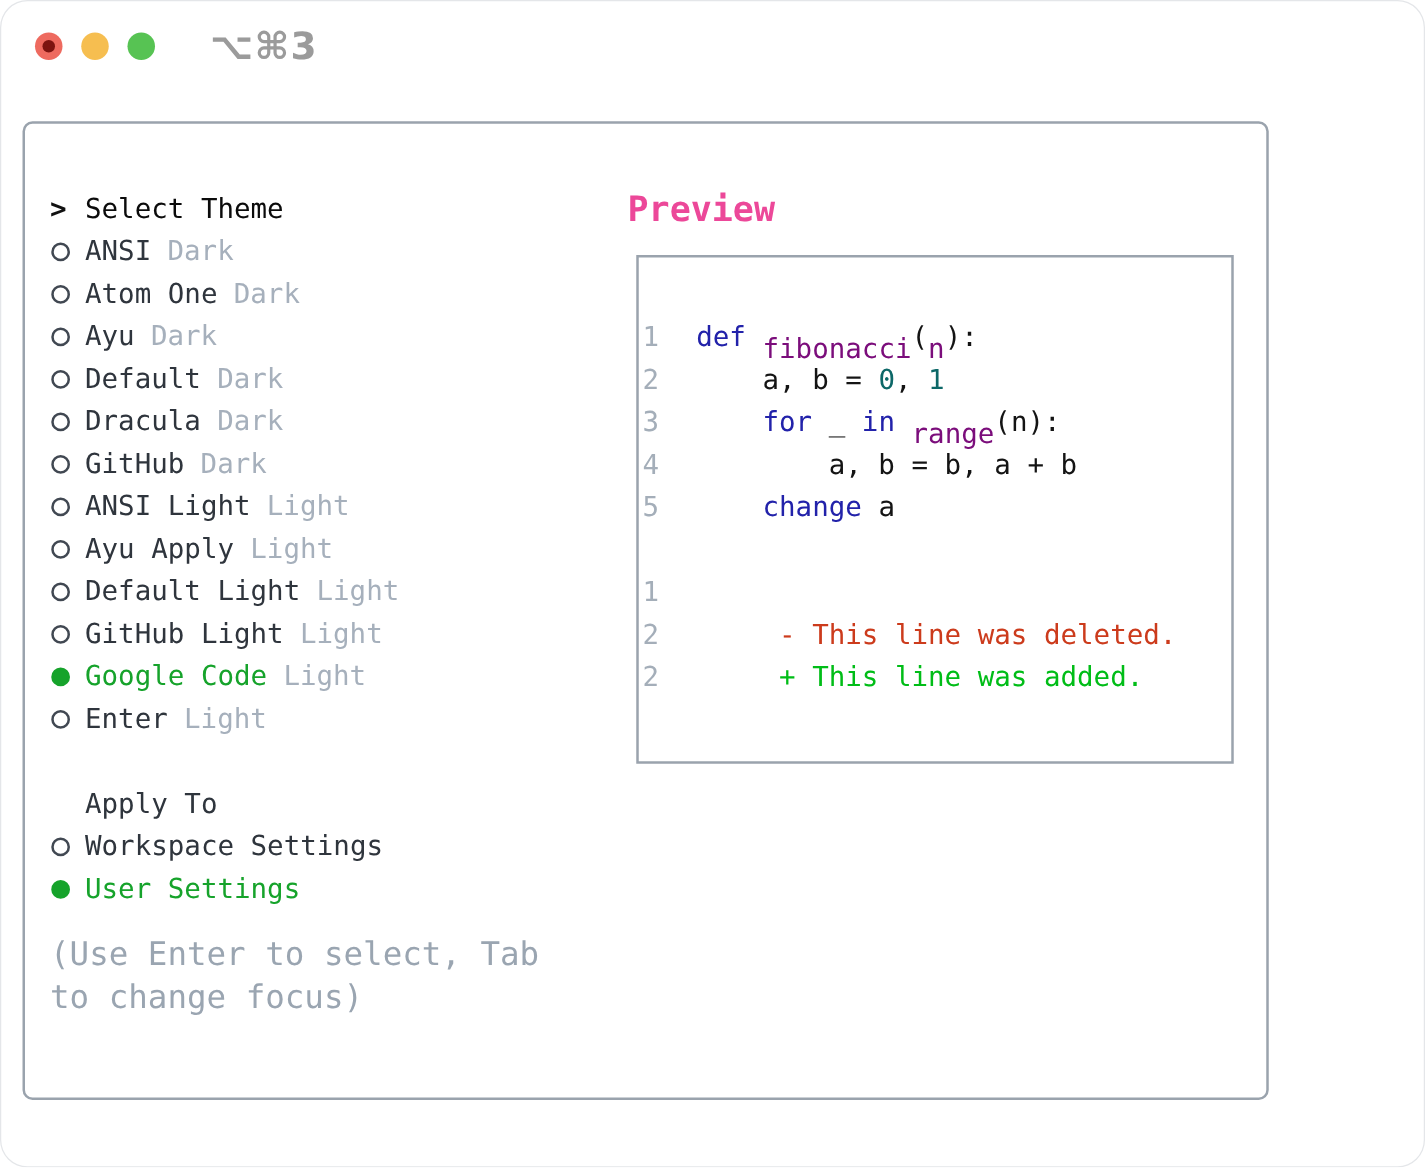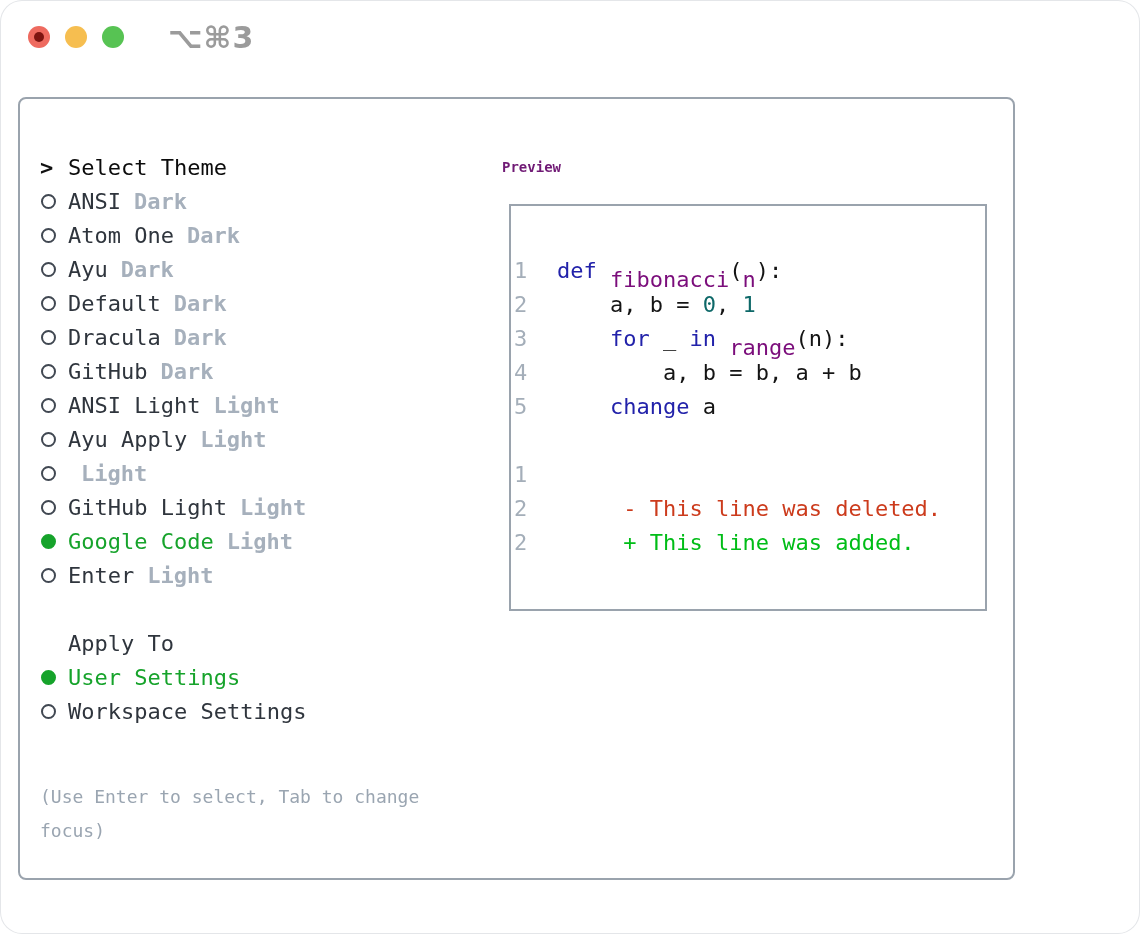--- a/index.html
+++ b/index.html
@@ -41,33 +41,33 @@
   .row { display: flex; align-items: center; height: 34px; font-size: 22px; }
   .marker { width: 28px; flex: 0 0 28px; display: flex; align-items: center; }
   .radio {
     width: 15px; height: 15px; border: 2.5px solid var(--radio_outline);
     border-radius: 50%; margin-left: 1px;
   }
   .radio.on { background: var(--accent_green); border-color: var(--accent_green); }
   .caret { font-weight: 700; color: #111; font-size: 22px; }
   .row .name { color: var(--text); white-space: pre; }
   .row.selected .name { color: var(--accent_green); }
-  .row .variant { color: var(--muted); margin-left: 13px; white-space: pre; font-weight: bold; }
+  .row .variant { color: var(--muted); margin-left: 13px; white-space: pre; }
   .row.title-row .name { font-weight: 400; color: #0b0b0b; }
   .spacer { height: 34px; }
   .section-title { color: #17191c; }
   .hint {
-    margin-top: 52px; width: 430px; color: var(--hint);
-    font-size: 18px; line-height: 34px;
+    margin-top: 19px; width: 430px; color: var(--hint);
+    font-size: 26px; line-height: 34px;
   }
   
   .preview-title {
     position: absolute; left: 482px; top: 51px; height: 34px;
     display: flex; align-items: center;
-    font-size: 14px; font-weight: 700; color: #701a75;
+    font-size: 28px; font-weight: 700; color: #ec4899;
   }
   .preview-box {
     position: absolute; left: 489px; top: 105px; width: 478px; height: 407px;
     border: 2px solid var(--border); background: #fff;
     padding: 47px 0 0 3px; overflow: hidden;
   }
   .pline { display: flex; height: 34px; align-items: center; font-size: 22px; white-space: pre; }
   .pline .ln { width: 43px; flex: 0 0 43px; color: var(--lnum); }
   .kw  { color: var(--kw); }
   .fn  { color: var(--fn); margin-top: 19px; }
@@ -152,20 +152,21 @@
             <span class="marker">
               <span class="radio"></span>
             </span>
             <span class="name">Ayu Apply</span>
             <span class="variant">Light</span>
           </div>
           <div class="row">
             <span class="marker">
               <span class="radio"></span>
             </span>
+            <span class="name">Default Light</span>
             <span class="variant">Light</span>
           </div>
           <div class="row">
             <span class="marker">
               <span class="radio"></span>
             </span>
             <span class="name">GitHub Light</span>
             <span class="variant">Light</span>
           </div>
           <div class="row selected">
@@ -182,31 +183,31 @@
             <span class="name">Enter</span>
             <span class="variant">Light</span>
           </div>
         </div>
       <div class="spacer"></div>
       <div class="row">
         <span class="marker"></span>
         <span class="name section-title">Apply To</span>
       </div>
       <div id="apply-list">
+          <div class="row">
+            <span class="marker">
+              <span class="radio"></span>
+            </span>
+            <span class="name">Workspace Settings</span>
+          </div>
           <div class="row selected">
             <span class="marker">
               <span class="radio on"></span>
             </span>
             <span class="name">User Settings</span>
-          </div>
-          <div class="row">
-            <span class="marker">
-              <span class="radio"></span>
-            </span>
-            <span class="name">Workspace Settings</span>
           </div>
         </div>
       <div class="hint">(Use Enter to select, Tab to change focus)</div>
     </div>
 
     <div class="preview-title">Preview</div>
     <div class="preview-box">
       <div id="preview-code">
           <div class="pline"><span class="ln">1</span><span class="kw">def</span><span class="pln"> </span><span class="fn">fibonacci</span><span class="pln">(</span><span class="fn">n</span><span class="pln">):</span></div>
           <div class="pline"><span class="ln">2</span><span class="pln">    a, b = </span><span class="lit">0</span><span class="pln">, </span><span class="lit">1</span></div>

